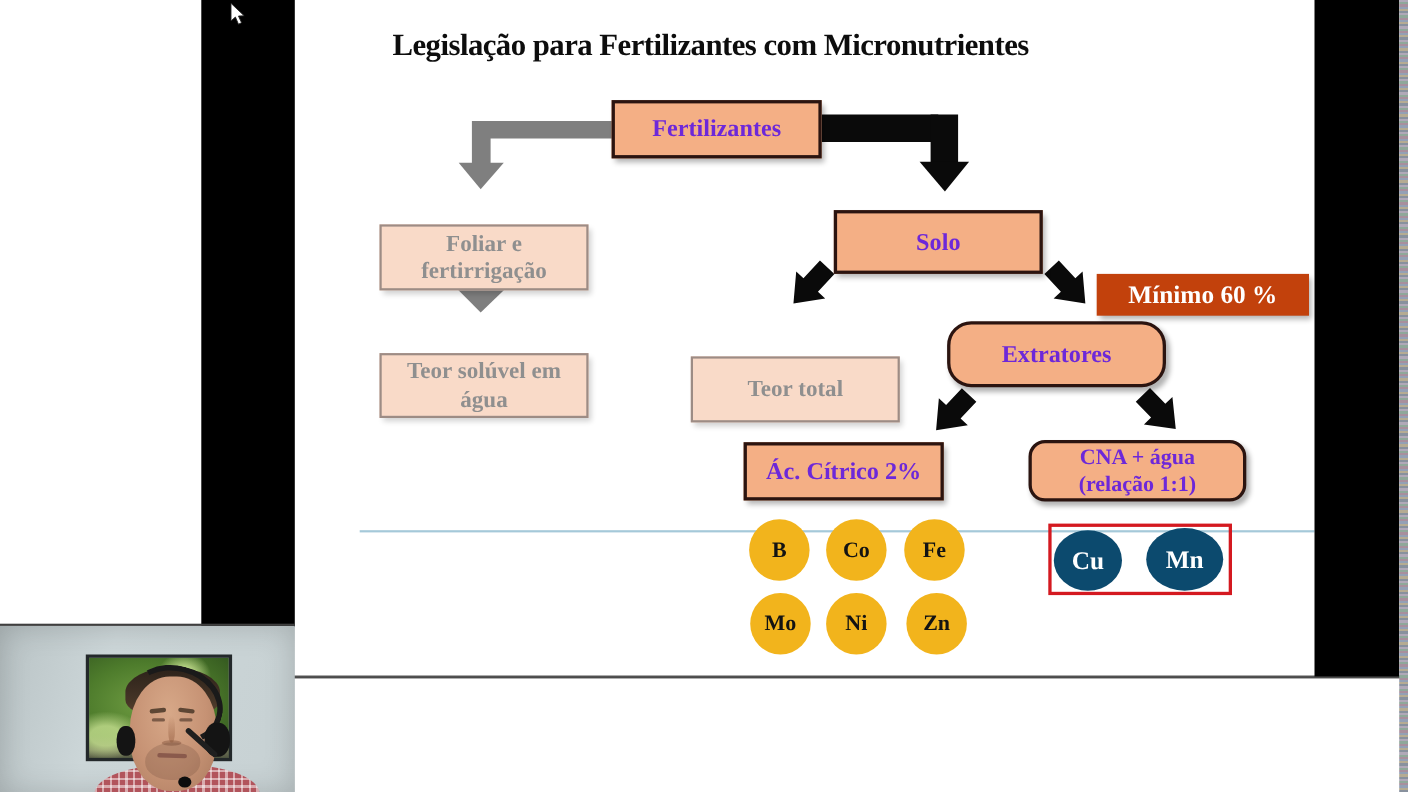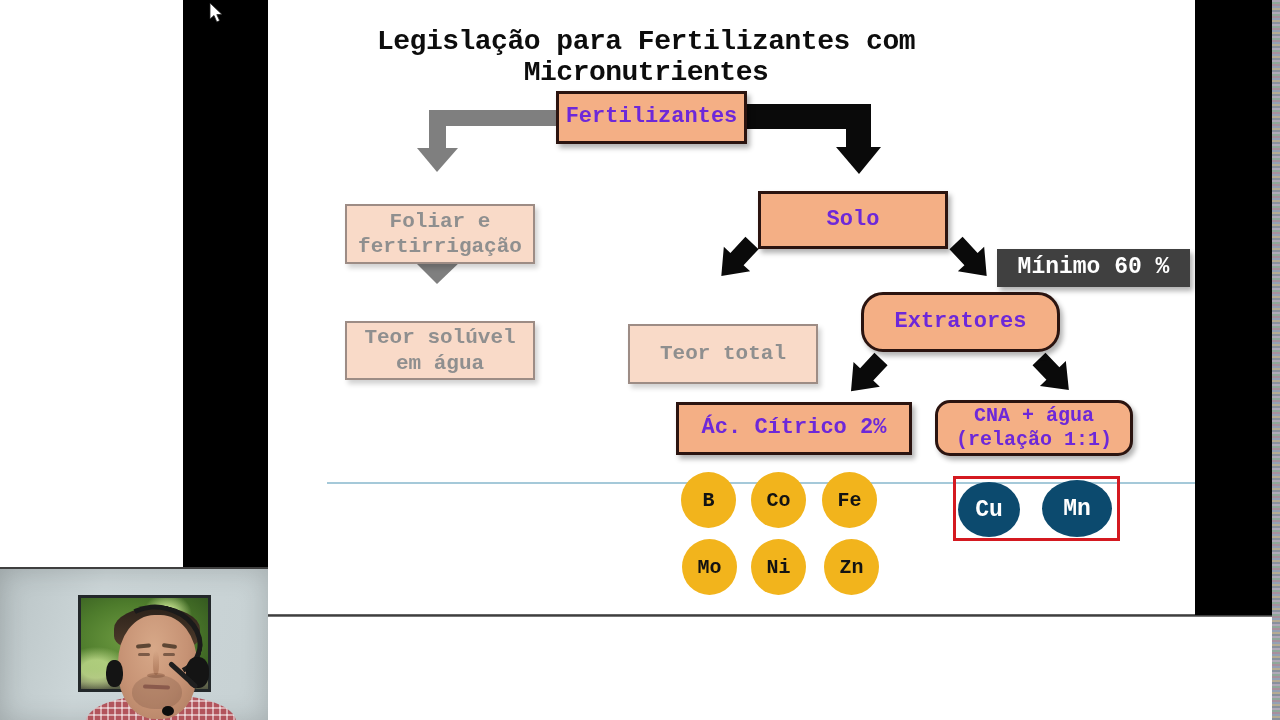--- a/index.html
+++ b/index.html
@@ -1,36 +1,36 @@
 <!DOCTYPE html>
 <html><head>
 <meta charset="utf-8">
 <style>
   html,body{margin:0;padding:0;background:#e8e8e8;}
   #stage{
     position:relative;width:1280px;height:720px;background:#ffffff;
-    overflow:hidden;font-family:Liberation Mono, monospace;
+    overflow:hidden;font-family:Liberation Serif, serif;
   }
   
   .node{
     position:absolute;box-sizing:border-box;display:flex;align-items:center;
     justify-content:center;text-align:center;font-weight:bold;z-index:3;
     line-height:1.2;
   }
   .salmon{
     background:#F4AF85;border:3px solid #2B1410;color:#6d28d9;font-size:22px;
     box-shadow:3px 4px 5px rgba(0,0,0,.30);
   }
   .peach{
     background:#F9DAC8;border:2px solid #9D8C85;color:#8F8F8F;font-size:21px;
     box-shadow:3px 4px 5px rgba(0,0,0,.18);
     margin-top:32px;
   }
   .red-label{
-    background:#404040;color:#ffffff;font-size:23px;
+    background:#c2410c;color:#ffffff;font-size:23px;
     box-shadow:3px 4px 5px rgba(0,0,0,.30);
     text-align:right;
   }
   #slide-title{
     position:absolute;left:280px;top:26px;width:732px;text-align:center;
     font-size:28px;font-weight:bold;color:#0d0d0d;z-index:3;letter-spacing:-.5px;
   }
   
   .el{
     position:absolute;width:55px;height:56px;border-radius:50%;display:flex;
@@ -178,21 +178,21 @@
   <div class="node peach" style="left:345px;top:289px;width:190px;height:59px;padding:0 10px;text-align:center;">Teor solúvel em água</div>
 
   <div class="node salmon" style="left:758px;top:191px;width:190px;height:58px;">Solo</div>
 
   <div class="node red-label" style="left:997px;top:249px;width:193px;height:38px;">Mínimo 60 %</div>
 
   <div class="node peach" style="left:628px;top:292px;width:190px;height:60px;">Teor total</div>
 
   <div class="node salmon" style="left:861px;top:292px;width:199px;height:60px;border-radius:22px;">Extratores</div>
 
-  <div class="node salmon" style="left:676px;top:402px;width:236px;height:53px;">Ác. Cítrico 2%</div>
+  <div class="node salmon" style="left:676px;top:402px;width:182px;height:53px;">Ác. Cítrico 2%</div>
 
   <div class="node salmon" style="left:935px;top:400px;width:198px;height:56px;font-size:20px;border-radius:15px;">
     <div>
       <div>CNA + água</div>
       <div>(relação 1:1)</div>
     </div>
   </div>
 
   <div class="el gold" style="left:681px;top:472px;">B</div>
   <div class="el gold" style="left:751px;top:472px;">Co</div>

